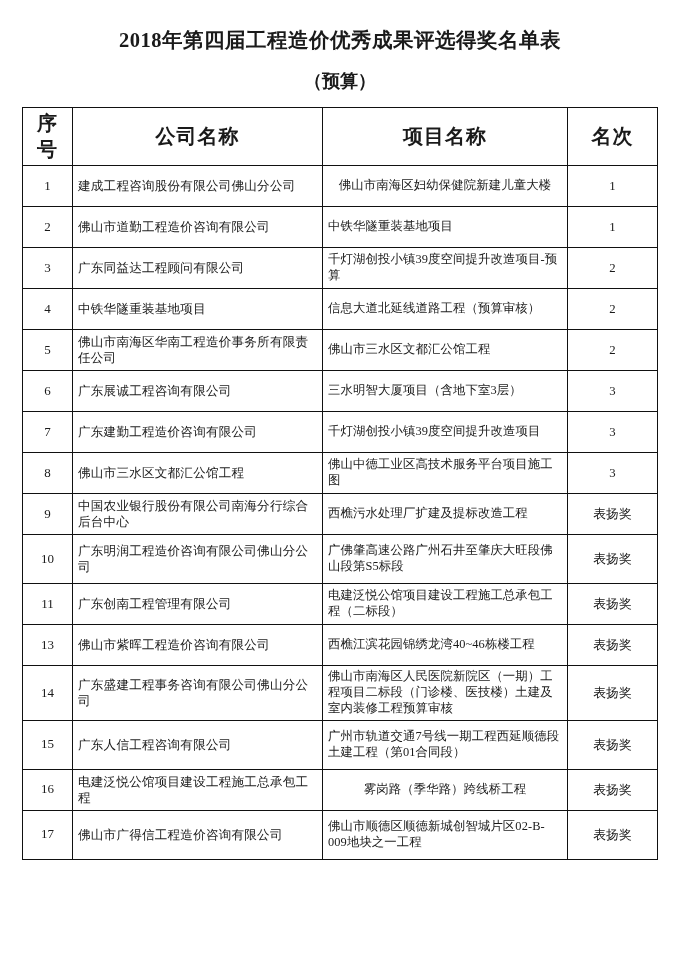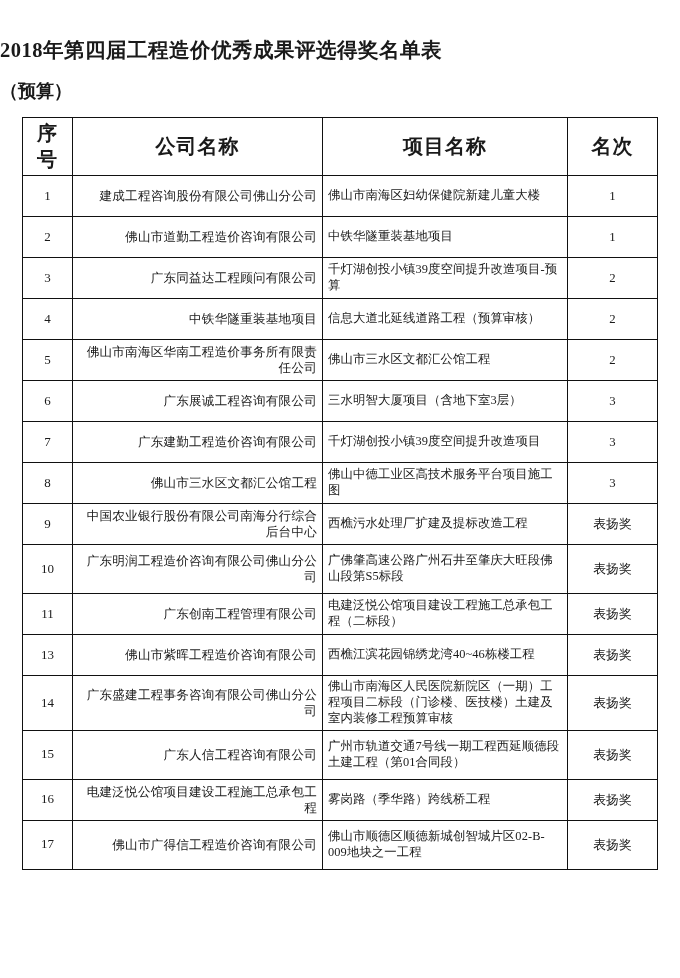--- a/index.html
+++ b/index.html
@@ -16,22 +16,22 @@
     overflow: hidden;
   }
   .page {
     width: 680px;
     height: 978px;
     box-sizing: border-box;
     padding: 0;
     position: relative;
   }
   .title-block {
-    text-align: left;
-    padding-top: 38px;
+    text-align: center;
+    padding-top: 28px;
   }
   .title-line1 {
     font-size: 20.5px;
     font-weight: bold;
     letter-spacing: 0.5px;
     line-height: 1.25;
     font-family: "Liberation Serif", "DejaVu Serif", serif;
   }
   .title-line2 {
     font-size: 18px;
@@ -63,33 +63,33 @@
   col.c-idx { width: 50px; }
   col.c-company { width: 250px; }
   col.c-project { width: 245px; }
   col.c-rank { width: 90px; }
 
   td.idx {
     text-align: center;
     font-size: 13px;
   }
   td.company {
-    text-align: right;
+    text-align: left;
     padding-left: 7px;
     font-size: 12.6px;
     letter-spacing: 0.2px;
   }
   td.project {
     text-align: left;
     padding-left: 7px;
     font-size: 12.4px;
     letter-spacing: 0.1px;
   }
   td.project.center {
-    text-align: left;
+    text-align: center;
   }
   td.rank {
     text-align: center;
     font-size: 12.8px;
   }
   tbody tr {
     height: 41px;
   }
   tbody tr.tall {
     height: 49px;

